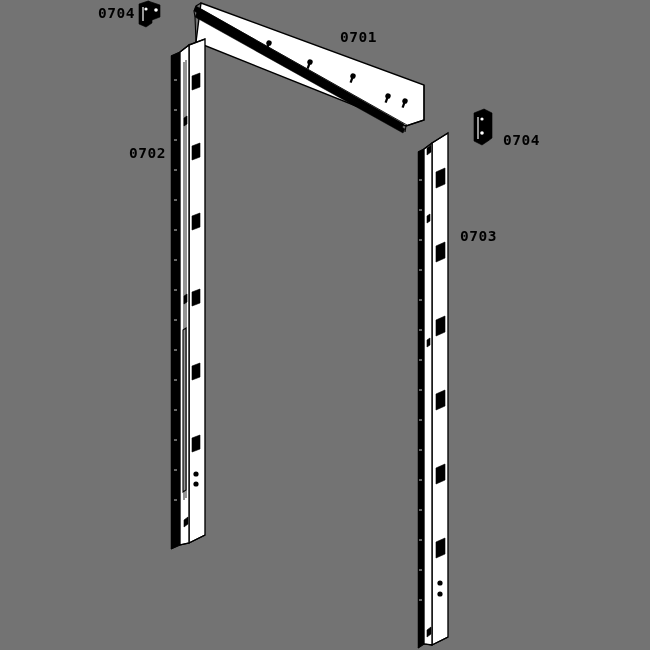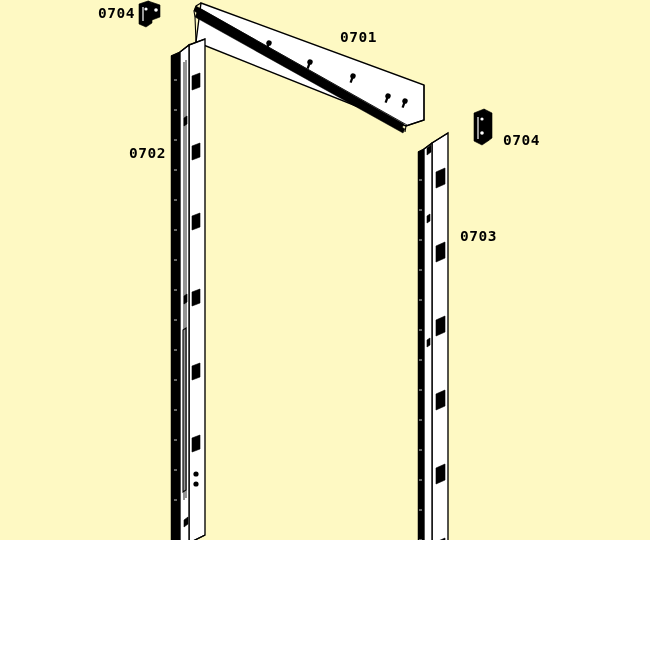--- a/index.html
+++ b/index.html
@@ -7,22 +7,22 @@
     margin: 0;
     padding: 0;
     background: #ffffff;
   }
   body {
     font-family: "DejaVu Sans Mono", monospace;
   }
   #diagram-root {
     position: relative;
     width: 650px;
-    height: 540px;
-    background: #fef9c3;
+    height: 650px;
+    background: #737373;
     overflow: hidden;
   }
   #parts-svg {
     position: absolute;
     left: 0;
     top: 0;
     width: 650px;
     height: 650px;
     display: block;
   }

